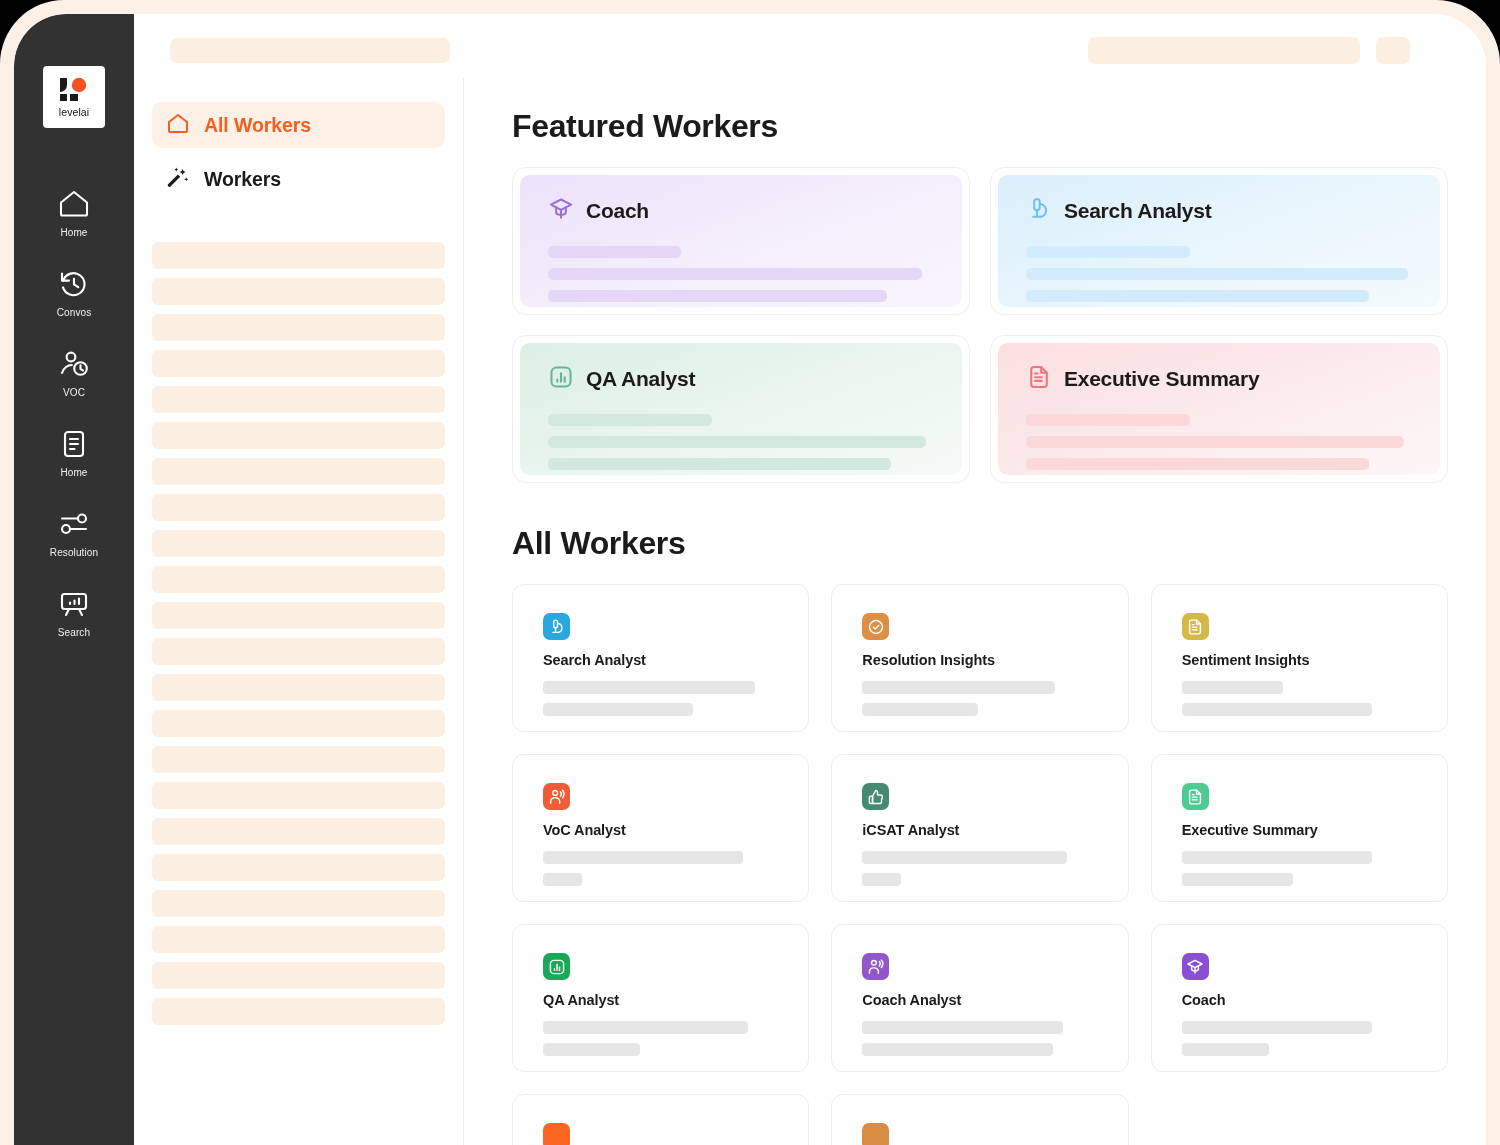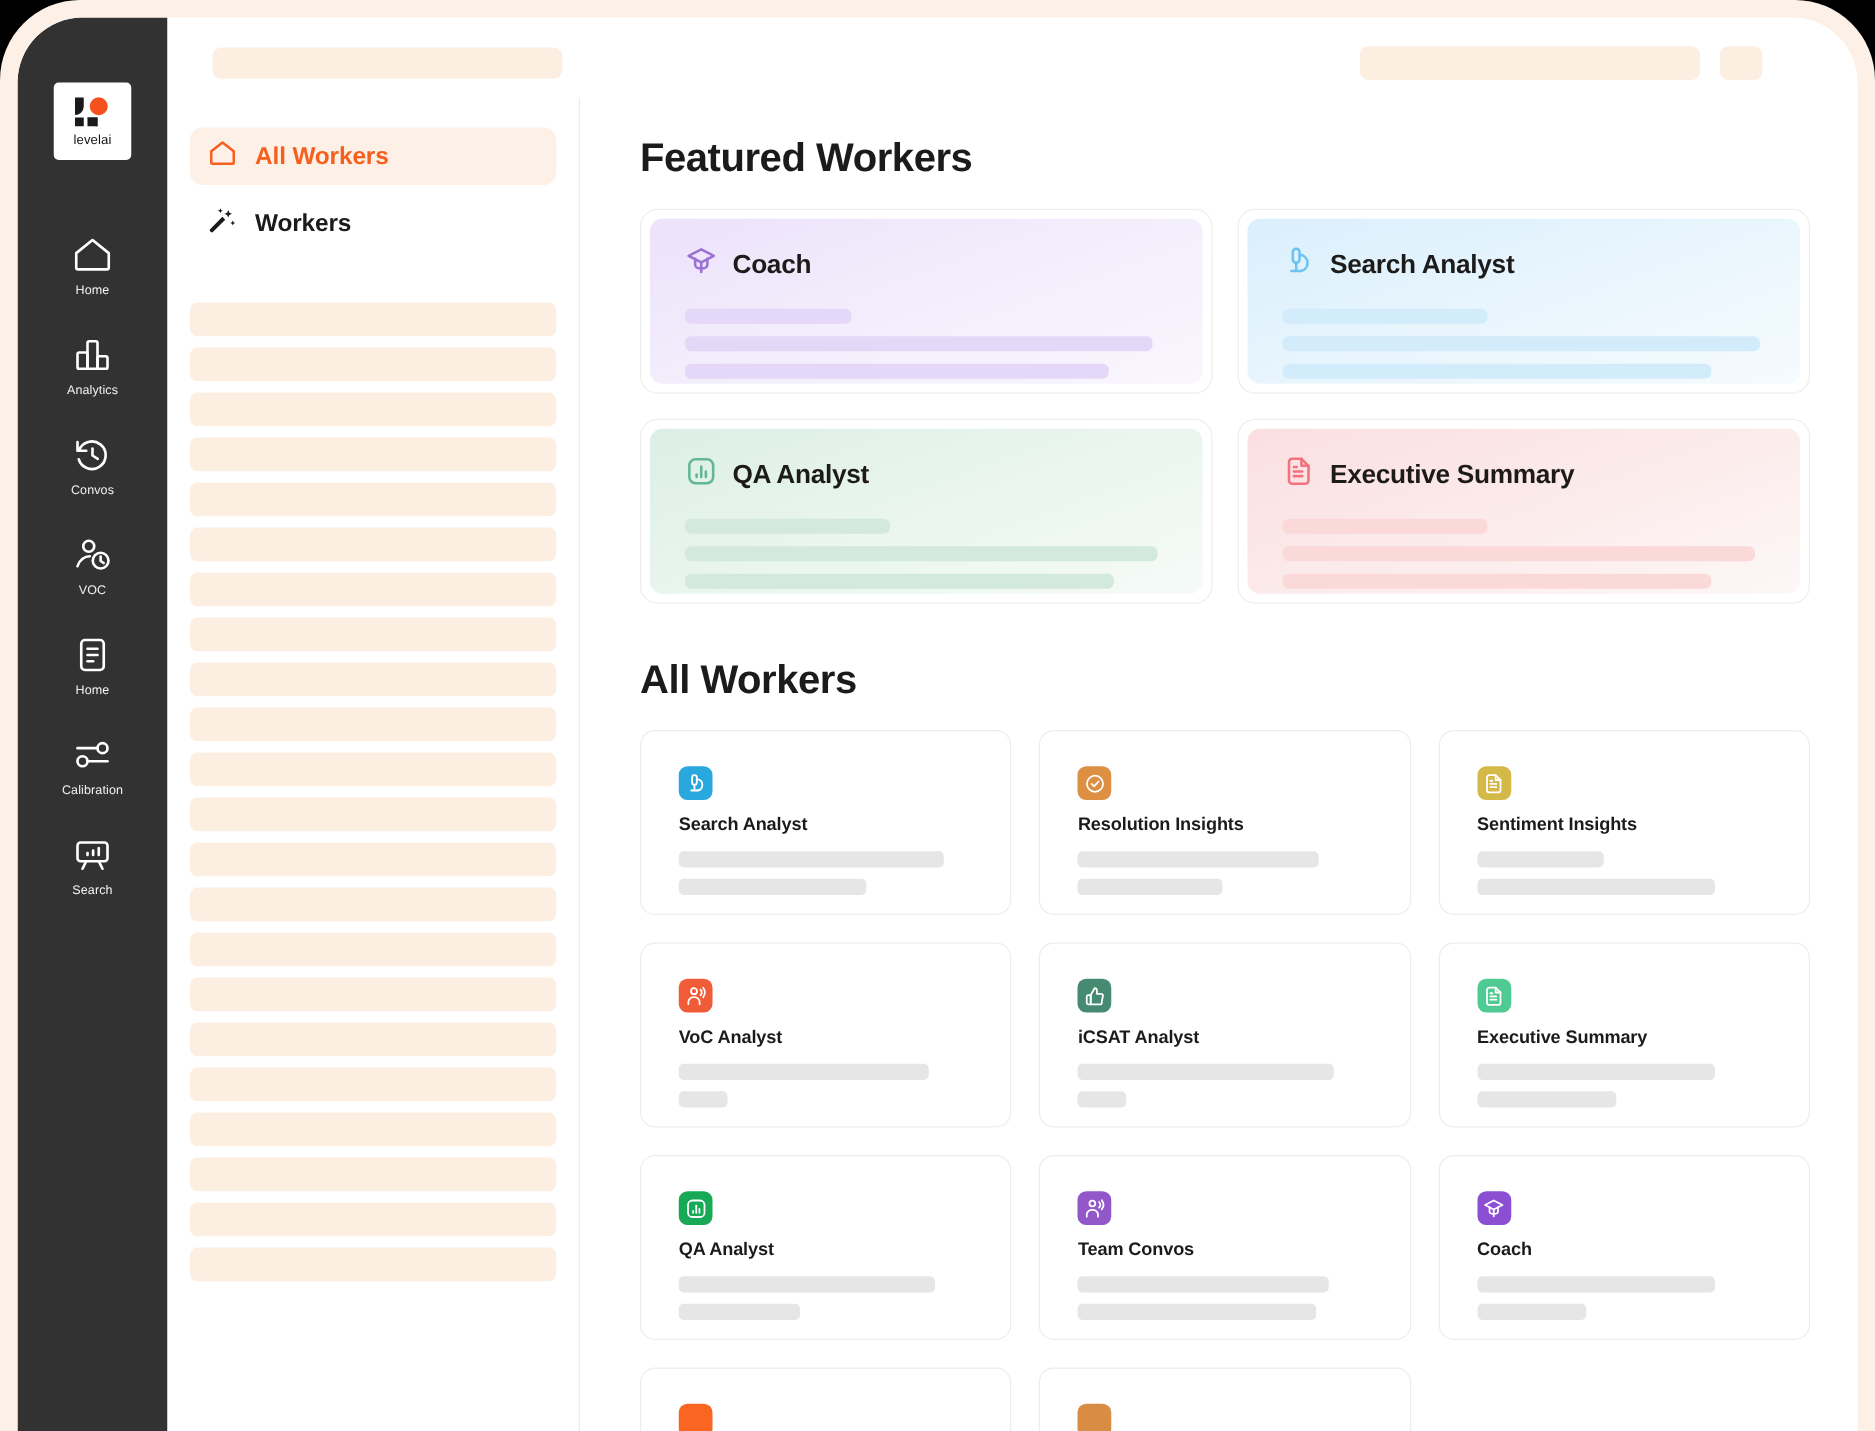--- a/index.html
+++ b/index.html
@@ -211,30 +211,20 @@
 
       <div class="rail-item">
         <span>
           <svg width="34" height="32" viewBox="0 0 34 32" fill="none" stroke="#ffffff" stroke-width="2.1" stroke-linejoin="round">
             <path d="M4 14.5 L17 4 L30 14.5 V26 a1.5 1.5 0 0 1 -1.5 1.5 H5.5 A1.5 1.5 0 0 1 4 26 Z"></path>
           </svg>
         </span>
         <span class="rail-label">Home</span>
       </div>
 
-      <div class="rail-item">
-        <span>
-          <svg width="34" height="32" viewBox="0 0 34 32" fill="none" stroke="#ffffff" stroke-width="2.1" stroke-linejoin="round">
-            <rect x="5" y="14" width="8" height="13" rx="1.5"></rect>
-            <rect x="13" y="5" width="8" height="22" rx="1.5"></rect>
-            <rect x="21" y="17" width="8" height="10" rx="1.5"></rect>
-          </svg>
-        </span>
-        <span class="rail-label">Analytics</span>
-      </div>
 
       <div class="rail-item">
         <span>
           <svg width="34" height="32" viewBox="0 0 34 32" fill="none" stroke="#ffffff" stroke-width="2.1" stroke-linecap="round" stroke-linejoin="round">
             <path d="M6.2 12.4 A11 11 0 1 1 6 19.4"></path>
             <path d="M5 5.6 V12.6 H12"></path>
             <path d="M17 10.8 V16.4 l4.2 2.7"></path>
           </svg>
         </span>
         <span class="rail-label">Convos</span>
@@ -266,21 +256,21 @@
 
       <div class="rail-item">
         <span>
           <svg width="34" height="32" viewBox="0 0 34 32" fill="none" stroke="#ffffff" stroke-width="2.1" stroke-linecap="round">
             <path d="M5 10.5 H21"></path>
             <circle cx="25" cy="10.5" r="4"></circle>
             <path d="M29 21 H13"></path>
             <circle cx="9" cy="21" r="4"></circle>
           </svg>
         </span>
-        <span class="rail-label">Calibration</span>
+        <span class="rail-label">Resolution</span>
       </div>
 
       <div class="rail-item">
         <span>
           <svg width="34" height="32" viewBox="0 0 34 32" fill="none" stroke="#ffffff" stroke-width="2.1" stroke-linecap="round" stroke-linejoin="round">
             <rect x="5" y="6" width="24" height="15" rx="2.5"></rect>
             <path d="M12 21 L9 27"></path>
                 <path d="M22 21 L25 27"></path>
             <path d="M13 16 v-1.5"></path>
                 <path d="M17.5 16 v-3.5"></path>
@@ -532,21 +522,21 @@
           </div>
           <div class="w-card">
             <div class="w-icon" style="background: rgb(146, 87, 201);">
               <svg width="18" height="18" viewBox="0 0 24 24" fill="none" stroke="#ffffff" stroke-width="1.9" stroke-linecap="round" stroke-linejoin="round">
                 <circle cx="9.2" cy="6.4" r="3.1"></circle>
                 <path d="M3.2 20.4 v-2 a5.2 5.2 0 0 1 5.2 -5.2 h1.6 a5.2 5.2 0 0 1 5.2 5.2 v2"></path>
                 <path d="M16.4 4.8 a4.4 4.4 0 0 1 0 5.9"></path>
                 <path d="M19.2 2.9 a7.8 7.8 0 0 1 0 9.7"></path>
               </svg>
             </div>
-            <div class="w-name">Team Convos</div>
+            <div class="w-name">Coach Analyst</div>
             <div class="w-bars">
               <div class="b" style="width: 83%;"></div>
               <div class="b" style="width: 79%;"></div>
             </div>
           </div>
           <div class="w-card">
             <div class="w-icon" style="background: rgb(139, 79, 212);">
               <svg width="18" height="18" viewBox="0 0 24 24" fill="none" stroke="#ffffff" stroke-width="1.9" stroke-linecap="round" stroke-linejoin="round">
                 <path d="M12 3.2 L21.3 8 12 12.8 2.7 8 Z"></path>
                 <path d="M7.5 10.2 v4.6 c0 1.6 2.2 2.6 4.5 2.6 s4.5 -1 4.5 -2.6 v-4.6"></path>

